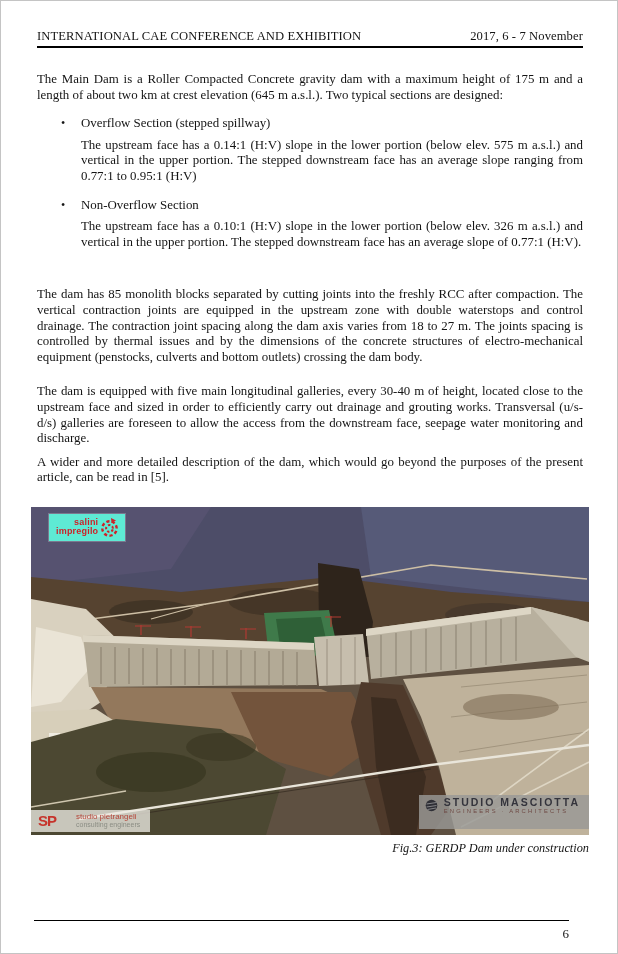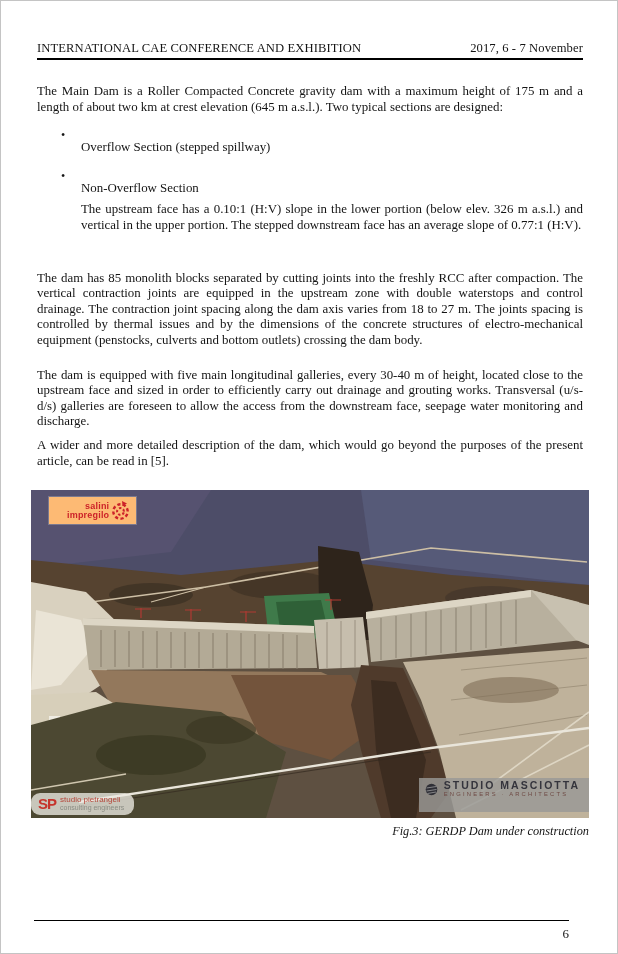--- a/index.html
+++ b/index.html
@@ -1,58 +1,58 @@
 <!DOCTYPE html>
 <html><head>
 <meta charset="utf-8">
 <style>
   html,body { margin:0; padding:0; background:#e9e9e9; }
   .page {
     position:relative; width:618px; height:954px; margin:0 auto;
     background:#ffffff; border:1px solid #c4c4c4; box-sizing:border-box;
     font-family:"Liberation Serif", serif; color:#141414; overflow:hidden;
   }
-  .margins { position:absolute; left:36px; right:34px; top:12px; }
+  .margins { position:absolute; left:36px; right:34px; top:0; }
 
   
   .page-header {
     margin-top:28px; display:flex; justify-content:space-between; align-items:flex-end;
     border-bottom:2px solid #000; padding-bottom:2px; font-size:12.6px; letter-spacing:0.1px;
   }
   .page-header .hleft { white-space:nowrap; }
   .page-header .hright { white-space:nowrap;margin-left:31px; }
 
   
   .bodytext { font-size:12.9px; line-height:15.6px; text-align:justify; }
   .p1 { margin:24px 0 0; }
   .p2 { margin:37px 0 0; }
   .p3 { margin:19px 0 0; }
   .p4 { margin:8px 0 0; }
 
   .bullet-item { margin-top:13px; display:flex; }
   .bullet-dot { width:20px; margin-left:24px; flex:0 0 20px; font-size:12px; line-height:15.6px; }
-  .bullet-content { flex:1;margin-top:12px; }
+  .bullet-content { flex:1; }
   .bullet-title { margin:0; }
   .bullet-body { margin:6px 0 0; }
 
   
   .figure { margin-top:21px; }
   .photo-wrap { position:relative; width:558px; height:328px; margin-left:-6px; }
   .photo-wrap svg.scene { display:block; width:558px; height:328px; }
 
   .logo-salini {
-    position:absolute; top:7px; left:18px; background:#fdba74; padding:3px 5px 3px 18px;
+    position:absolute; top:7px; left:18px; background:#5eead4; padding:3px 5px 3px 7px;
     display:flex; align-items:center; gap:1px; box-shadow:0 0 0 1px rgba(180,180,190,.4);
   }
   .logo-salini .stxt { text-align:right; font-family:"Liberation Sans",sans-serif; font-weight:bold;
     color:#cc2229; font-size:9px; line-height:9px; letter-spacing:.2px; }
 
   .logo-sp {
     position:absolute; bottom:3px; left:0; background:rgba(236,233,226,.78);
-    padding:2px 10px 3px 7px; display:flex; align-items:center; gap:4px;border-radius:9px;
+    padding:2px 10px 3px 7px; display:flex; align-items:center; gap:20px;
   }
   .logo-sp .sp-big { font-family:"Liberation Sans",sans-serif; font-weight:bold; font-size:15px;
     line-height:15px; color:#c6342c; letter-spacing:-1px; }
   .logo-sp .sp-col { display:flex; flex-direction:column; }
   .logo-sp .sp-name { font-family:"Liberation Sans",sans-serif; color:#b5463a; font-size:8px; line-height:9px; }
   .logo-sp .sp-sub  { font-family:"Liberation Sans",sans-serif; color:#8b8d84; font-size:7px; line-height:8px; }
 
   .logo-masciotta {
     position:absolute; bottom:6px; right:0; background:rgba(152,152,150,.82);
     padding:2px 9px 14px 6px; display:flex; align-items:center; gap:6px;
@@ -80,20 +80,21 @@
       <span class="hright">2017, 6 - 7 November</span>
     </div>
 
     <div class="bodytext">
       <p class="p1">The Main Dam is a Roller Compacted Concrete gravity dam with a maximum height of 175 m and a length of about two km at crest elevation (645 m a.s.l.). Two typical sections are designed:</p>
 
       <div class="bullet-item">
         <span class="bullet-dot">•</span>
         <div class="bullet-content">
           <p class="bullet-title">Overflow Section (stepped spillway)</p>
+          <p class="bullet-body">The upstream face has a 0.14:1 (H:V) slope in the lower portion (below elev. 575 m a.s.l.) and vertical in the upper portion. The stepped downstream face has an average slope ranging from 0.77:1 to 0.95:1 (H:V)</p>
         </div>
       </div>
 
       <div class="bullet-item">
         <span class="bullet-dot">•</span>
         <div class="bullet-content">
           <p class="bullet-title">Non-Overflow Section</p>
           <p class="bullet-body">The upstream face has a 0.10:1 (H:V) slope in the lower portion (below elev. 326 m a.s.l.) and vertical in the upper portion. The stepped downstream face has an average slope of 0.77:1 (H:V).</p>
         </div>
       </div>

